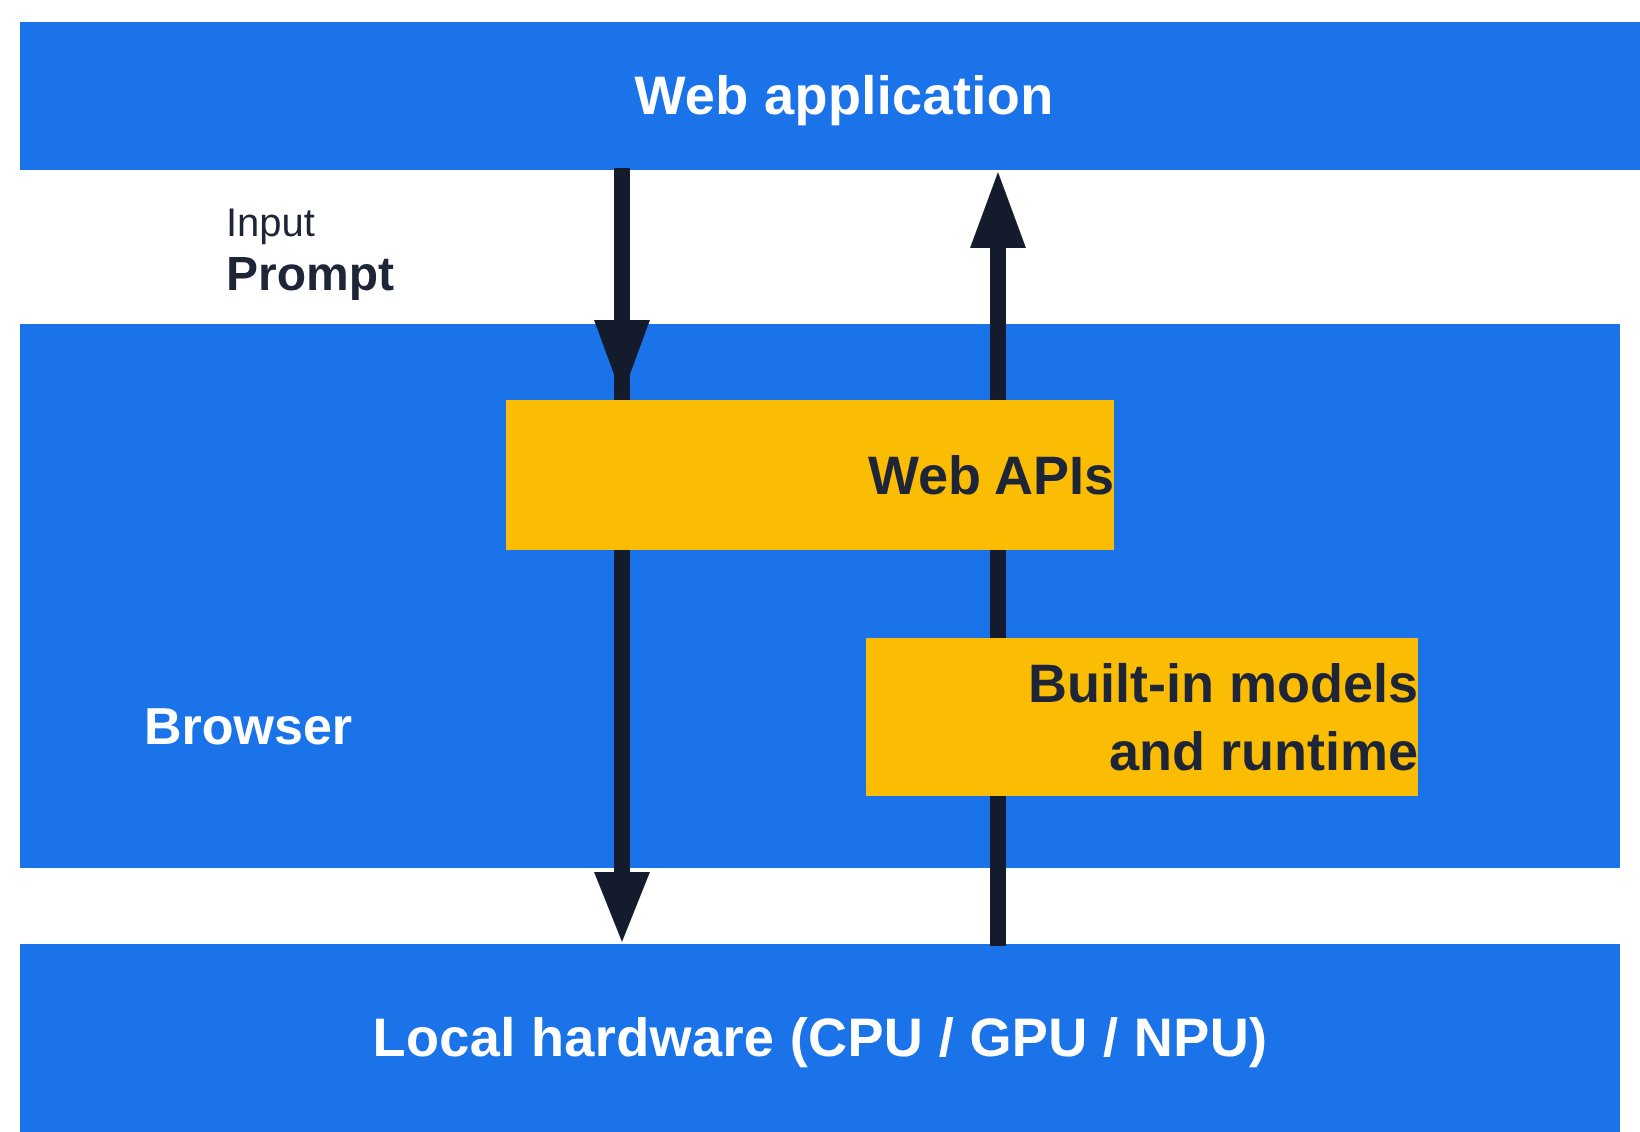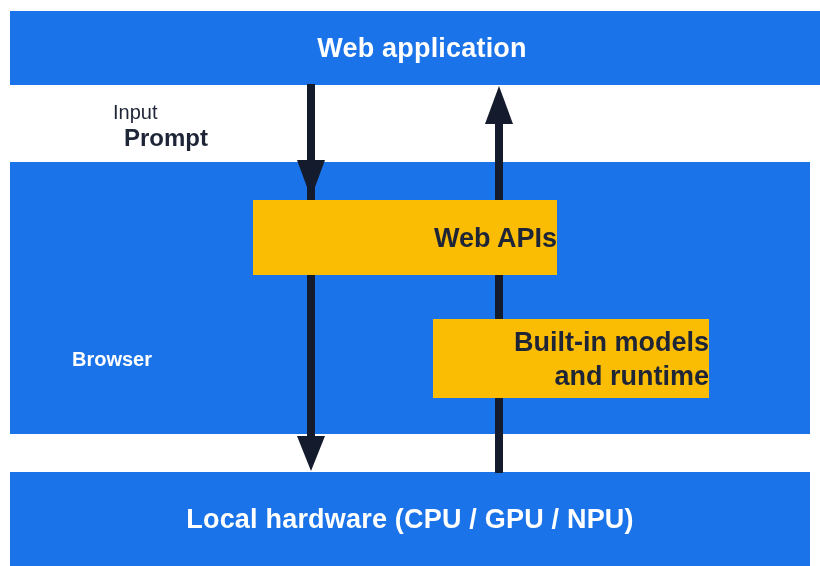--- a/index.html
+++ b/index.html
@@ -33,21 +33,21 @@
     color:var(--white,#fff);
     font-size:27px;font-weight:bold;
     letter-spacing:.2px;
   }
   .middle-box{
     position:absolute;left:10px;top:162px;width:800px;height:272px;
     background:var(--blue,#1A73E8);z-index:1;
   }
   .gap-label{position:absolute;z-index:2;color:var(--ink,#1E2537);}
   .gap-label .kind{font-size:20px;line-height:24px;font-weight:normal;}
-  .gap-label .flow-name{font-size:24px;line-height:27px;font-weight:bold;margin-left:11px;}
+  .gap-label .flow-name{font-size:24px;line-height:27px;font-weight:bold;}
   .gap-label.left{left:113px;top:100px;text-align:left;}
   .gap-label.right{right:52px;top:100px;text-align:right;}
   .arrows{
     position:absolute;left:0;top:0;width:820px;height:566px;
     z-index:2;pointer-events:none;
   }
   .arrows .shape{fill:var(--arrow,#141B2C);}
   .yellow-box{
     position:absolute;z-index:3;
     background:var(--yellow,#FBBC04);
@@ -57,21 +57,21 @@
     text-align:center;
   }
   .web-apis{left:253px;top:200px;width:304px;height:75px;}
   .builtin{left:433px;top:319px;width:276px;height:79px;}
   .chrome-logo{
     position:absolute;left:78px;top:233px;width:90px;height:90px;
   }
   .browser-label{
     position:absolute;left:72px;top:348px;
     color:var(--white,#fff);
-    font-size:20px;font-weight:bold;
+    font-size:26px;font-weight:bold;
     z-index:2;
   }
 </style>
 </head>
 <body>
 
 <div class="canvas">
 
   <div class="bar top-bar">
     <span class="bar-label">Web application</span>

